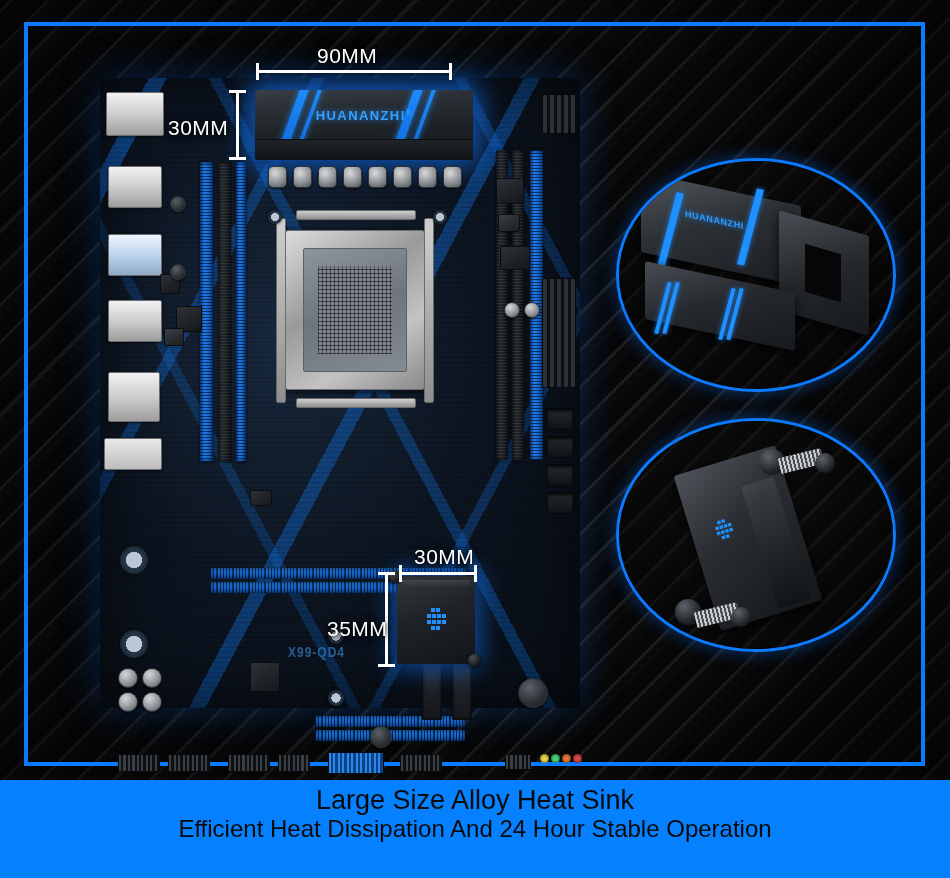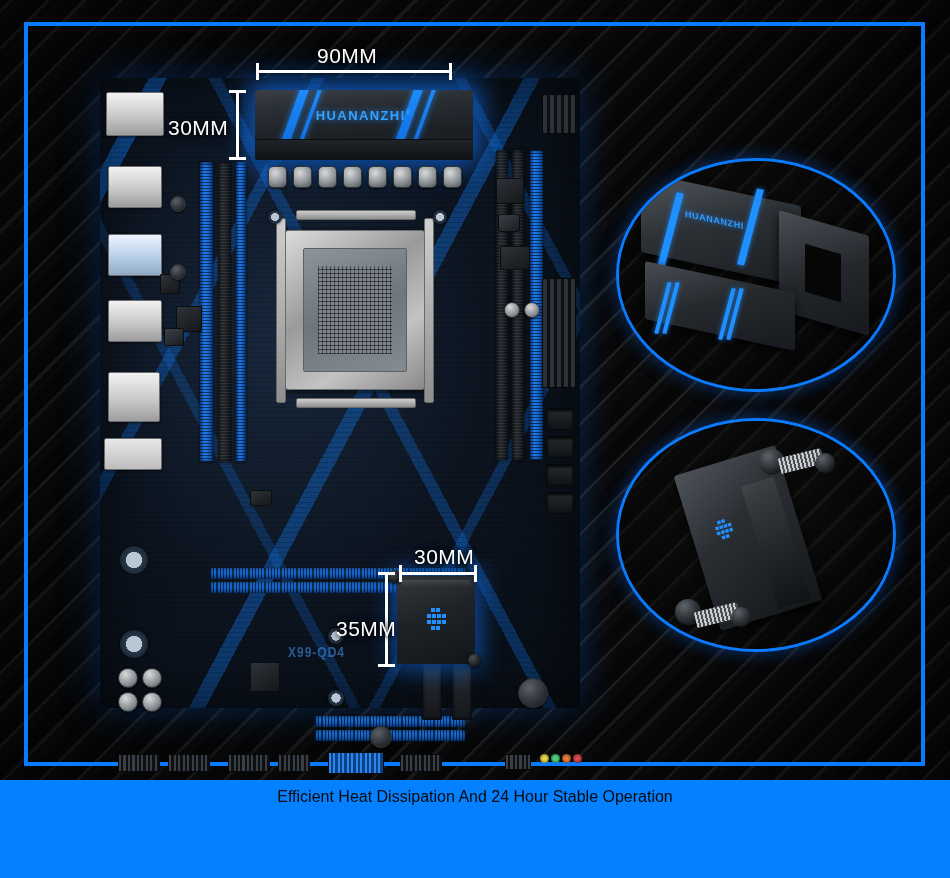--- a/index.html
+++ b/index.html
@@ -311,21 +311,21 @@
   
   #caption {
     position:absolute; left:0; right:0; bottom:0; height:98px;
     background:#0580ff;
     text-align:center;
     color:#0a0a0a;
     padding-top:4px;
   }
   #cap-1 { font-size:27px; line-height:32px; font-weight:400; }
   #cap-2 { font-size:20px; line-height:25px; }
-  #cap-3 { font-size:16px; line-height:25px; }
+  #cap-3 { font-size:24px; line-height:25px; }
 </style>
 </head>
 <body>
 
 <div id="bg"></div>
 <div id="bg-vignette"></div>
 
 <div id="frame"></div>
 
 <div id="board-wrap">
@@ -471,21 +471,21 @@
 
 <div class="dim-label" style="left:317px; top:44px;">90MM</div>
 <div class="dim-line-h" style="left:256px; top:70px; width:196px;"></div>
 
 <div class="dim-label" style="left:168px; top:116px;">30MM</div>
 <div class="dim-line-v" style="left:236px; top:90px; height:70px;"></div>
 
 <div class="dim-label" style="left:414px; top:545px;">30MM</div>
 <div class="dim-line-h" style="left:399px; top:572px; width:78px;"></div>
 
-<div class="dim-label" style="left:327px; top:617px;margin-left:9px;">35MM</div>
+<div class="dim-label" style="left:327px; top:617px;">35MM</div>
 <div class="dim-line-v" style="left:385px; top:572px; height:95px;"></div>
 
 <div class="inset" style="left:616px; top:158px; width:280px; height:234px;">
   <div class="inset-stripes"></div>
 
   <div class="blk" style="left:22px; top:28px; width:160px; height:80px; transform:skewY(12deg); border-radius:3px;">
   </div>
   <div class="blk-stripe" style="left:48px; top:30px; width:7px; height:78px; transform:skewY(12deg) skewX(-14deg);"></div>
   <div class="blk-stripe" style="left:128px; top:26px; width:7px; height:80px; transform:skewY(12deg) skewX(-14deg);"></div>
   <div style="position:absolute; left:66px; top:54px; color:#2f9bff; font-size:9px; font-weight:bold;
@@ -531,14 +531,15 @@
   <div class="pin3d" style="left:140px; top:28px; width:26px; height:26px;"></div>
   <div class="spring" style="left:160px; top:32px; width:44px; height:16px; transform:rotate(-14deg);"></div>
   <div class="pin3d" style="left:196px; top:32px; width:20px; height:20px;"></div>
 
   <div class="pin3d" style="left:56px; top:178px; width:26px; height:26px;"></div>
   <div class="spring" style="left:76px; top:186px; width:44px; height:16px; transform:rotate(-14deg);"></div>
   <div class="pin3d" style="left:112px; top:186px; width:20px; height:20px;"></div>
 </div>
 
 <div id="caption">
+  <div id="cap-1">Large Size Alloy Heat Sink</div>
   <div id="cap-3">Efficient Heat Dissipation And 24 Hour Stable Operation</div>
 </div>
 
 </body></html>

